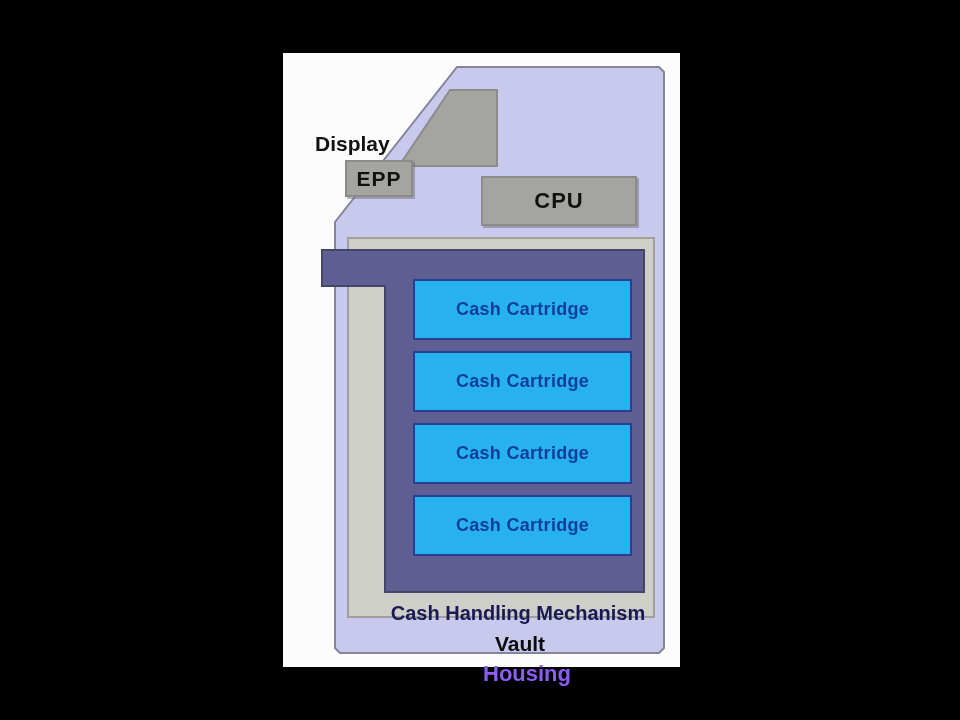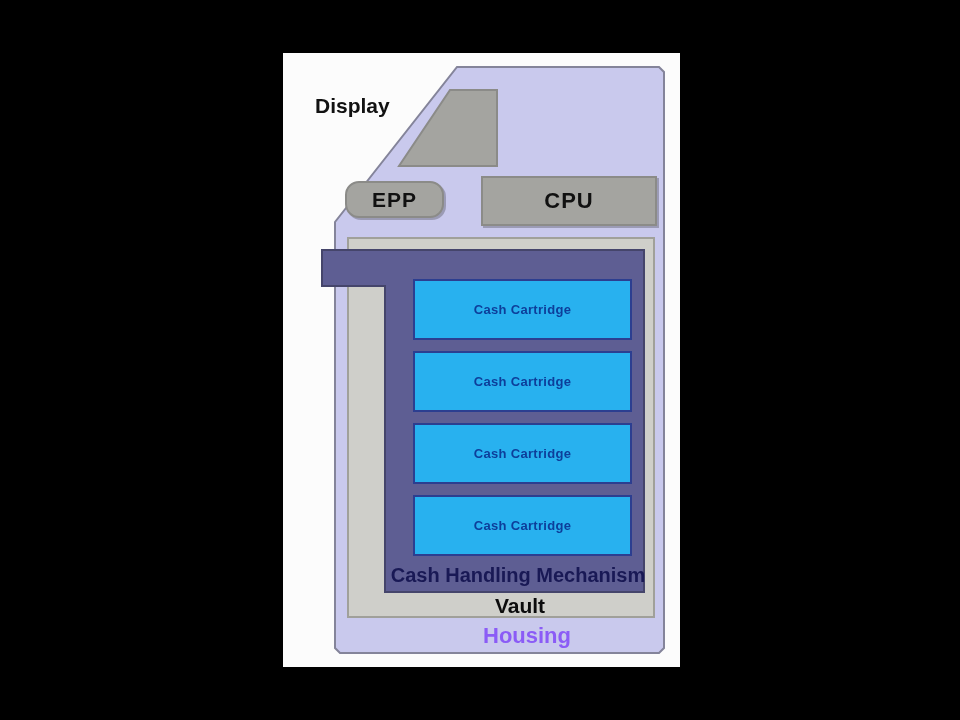--- a/index.html
+++ b/index.html
@@ -12,34 +12,34 @@
     left:283px;top:53px;width:397px;height:614px;
     background:#fcfcfc;
   }
   svg.shape{display:block;overflow:visible;}
   .graybox{
     background:#a4a4a0;border:2px solid #8b8b88;
     box-shadow:2px 2px 0 rgba(100,100,112,.45);
     display:flex;align-items:center;justify-content:center;
     color:#111;font-weight:600;box-sizing:border-box;
   }
-  #epp{left:345px;top:181px;width:99px;height:37px;font-size:21px;letter-spacing:1px;border-radius:14px;}
-  #cpu{left:481px;top:176px;width:176px;height:50px;font-size:22px;letter-spacing:1px;}
+  #epp{left:345px;top:160px;width:68px;height:37px;font-size:21px;letter-spacing:1px;}
+  #cpu{left:481px;top:176px;width:156px;height:50px;font-size:22px;letter-spacing:1px;}
   #vault{
     left:347px;top:237px;width:308px;height:381px;
     background:#cfcfca;border:2px solid #a0a09a;box-sizing:border-box;
   }
   .cartridge{
     left:413px;width:219px;height:61px;
     background:#28b1ef;border:2px solid #2c3e90;box-sizing:border-box;
     display:flex;align-items:center;justify-content:center;
-    color:#0d3e9a;font-size:13px;font-weight:700;letter-spacing:.3px;
+    color:#0d3e9a;font-size:18px;font-weight:700;letter-spacing:.3px;
   }
   #cart1{top:279px;} #cart2{top:351px;} #cart3{top:423px;} #cart4{top:495px;}
-  .lbl{color:#111;white-space:nowrap;}
+  .lbl{color:#111;white-space:nowrap;margin-top:38px;}
   #lbl-display{left:315px;top:94px;font-size:21px;font-weight:600;}
   #lbl-cardreader{
     left:402px;top:96px;width:98px;text-align:center;
     font-size:19px;font-weight:600;line-height:1.35;color:#1a1a1a;white-space:normal;
   }
   #lbl-mech{
     left:388px;top:564px;width:260px;text-align:center;
     font-size:20px;font-weight:700;color:#191955;
   }
   #lbl-vault{left:400px;top:594px;width:240px;text-align:center;font-size:21px;font-weight:600;color:#0c0c0c;}

